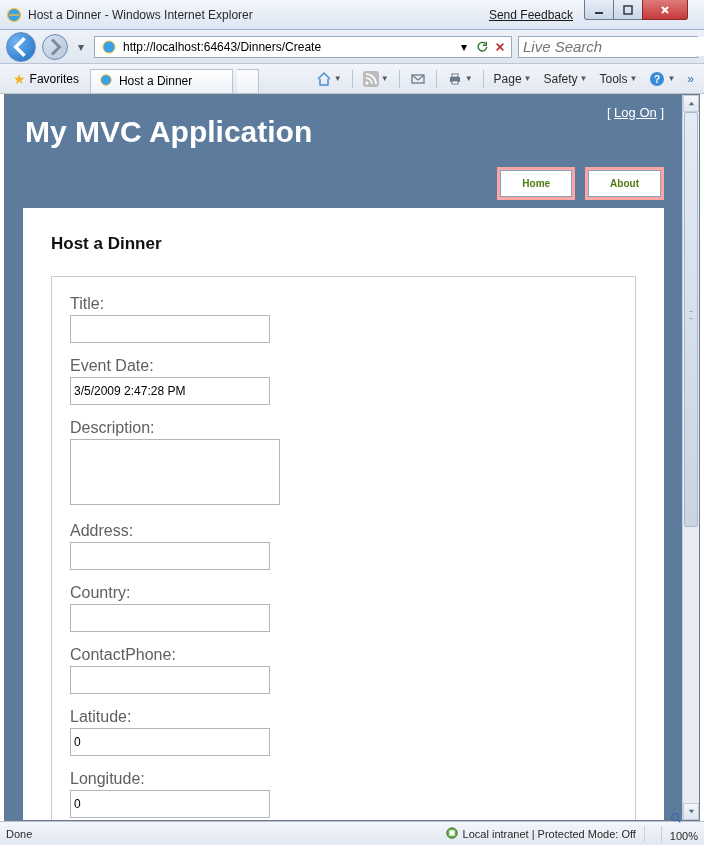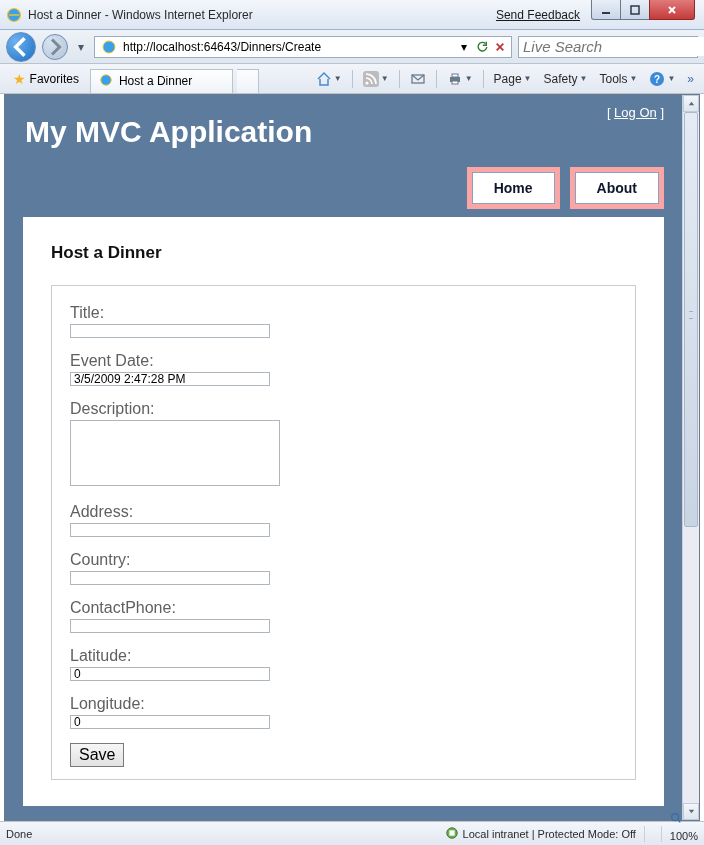--- a/index.html
+++ b/index.html
@@ -13,21 +13,21 @@
     overflow: hidden;
     position: relative;
   }
   
   .titlebar {
     height: 30px;
     background: linear-gradient(#f3f6fb, #dde6f3);
     border-bottom: 1px solid #9db3cc;
     display: flex;
     align-items: center;
-    padding: 0 9px 0 6px;
+    padding: 0 16px 0 6px;
     position: relative;
   }
   .titlebar .ie-icon { width: 16px; height: 16px; margin-right: 6px; }
   .titlebar .title { flex: 0 0 auto; color: #2a2a2a; }
   .titlebar .spacer { flex: 1; }
   .titlebar .feedback { margin-right: 12px; color: #1a1a1a; text-decoration: underline; cursor: pointer;}
   .winbtns { display: flex; align-items: flex-start; height: 100%; }
   .winbtn {
     width: 30px; height: 20px; border: 1px solid #6a7a8a; border-top: none;
     margin-left: -1px; display: flex; align-items: center; justify-content: center;
@@ -93,38 +93,38 @@
   .page-scroll { flex:1; overflow:hidden;}
   .page {
     background:#5D7B9D; min-height:100%; padding:0 0 0 0;
   }
   .page-top { display:flex; justify-content:space-between; align-items:flex-start; padding:10px 18px 0 18px;}
   .app-title { color:#fff; font-family: Arial, sans-serif; font-weight:bold; font-size:30px; margin:10px 0 18px 2px;}
   .logon { color:#fff; font-size:13px; }
   .logon a { color:#fff; text-decoration:underline; cursor:pointer;}
   .navtabs { display:flex; justify-content:flex-end; gap:10px; padding:0 18px 8px 0;}
   .navtab {
-    background:#fff; color:#0f172a; font-weight:bold; font-size:14px;
-    padding:8px 22px; border:5px solid #fca5a5; cursor:pointer;
+    background:#fff; color:#4d7c0f; font-weight:bold; font-size:10px;
+    padding:8px 22px; border:3px solid #fca5a5; cursor:pointer;
     font-family: Arial, sans-serif;
     box-shadow:0 0 0 1px #88a2c0 inset;
   }
   .content {
     background:#fff; margin:0 18px 18px 18px; padding:26px 28px;
     min-height:560px;
     font-family: Verdana, Arial, sans-serif;
   }
   .content h2 { margin:0 0 22px 0; font-size:17px; font-weight:bold; color:#111;}
   fieldset {
     border:1px solid #ccc; padding:18px 18px 12px 18px; margin:0;
   }
   .fld { margin-bottom:14px; }
   .fld label { display:block; color:#606060; font-size:16px; margin-bottom:2px; font-family: Verdana, sans-serif;}
   .fld input[type=text] {
-    width:200px; border:1px solid #aeb6bf; height:14px; padding:1px 3px; font-size:12px;
+    width:200px; border:1px solid #aeb6bf; height:28px; padding:1px 3px; font-size:12px;
     font-family: Arial, sans-serif;
   }
   .fld textarea {
     width:210px; height:66px; border:1px solid #aeb6bf; resize:none;font-family: Arial;
   }
   .save-btn {
     border:1px solid #7a7a7a; background:linear-gradient(#f6f6f6,#e2e2e2);
     padding:2px 8px; font-size:16px; cursor:pointer;
   }
   

